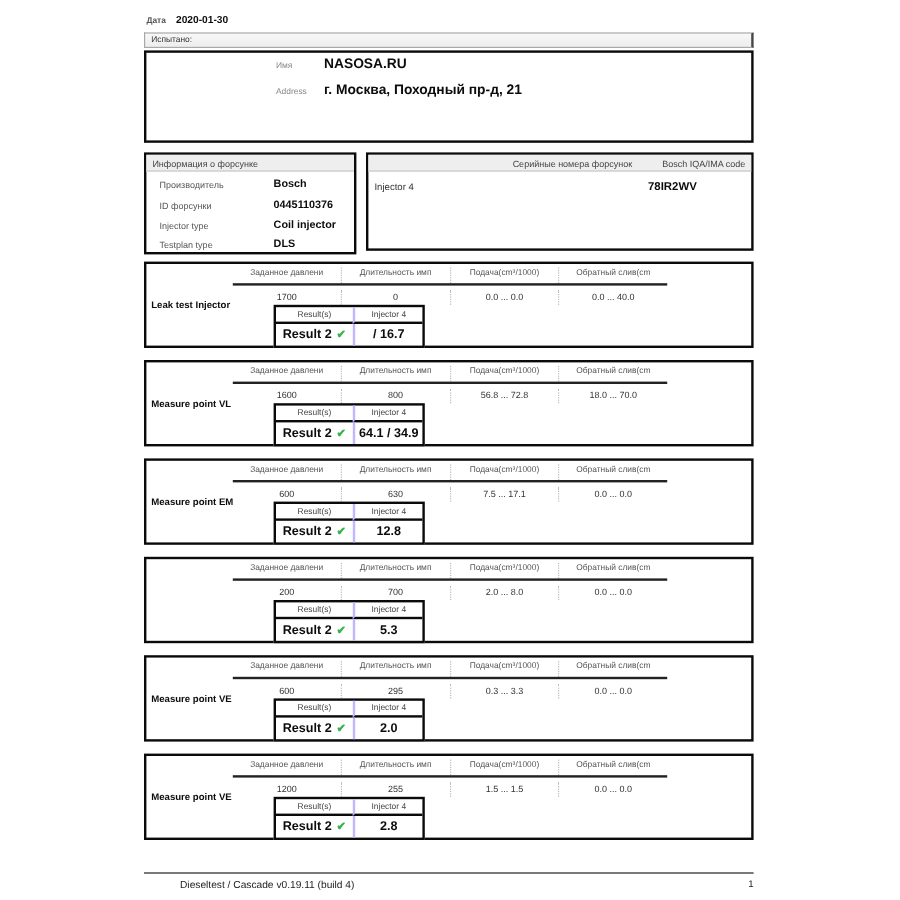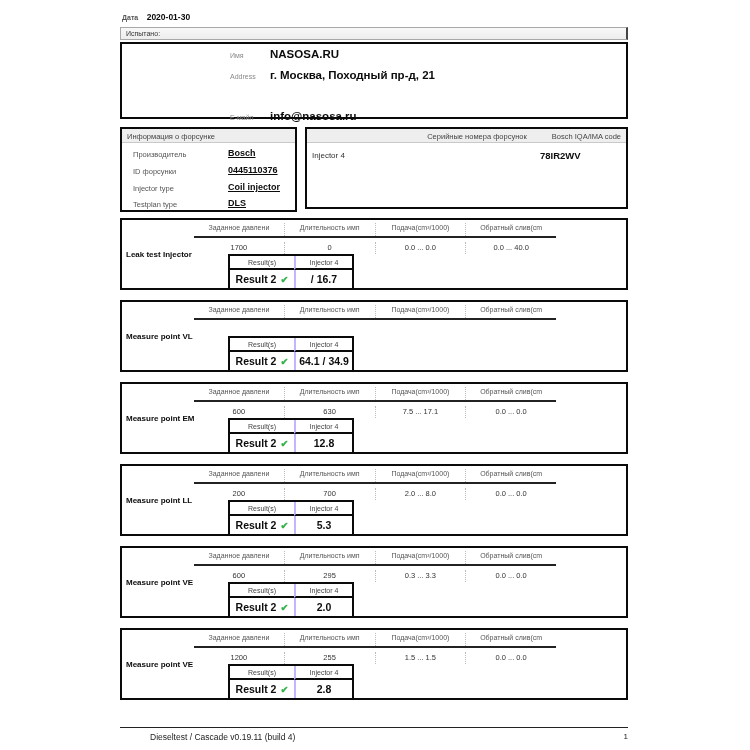--- a/index.html
+++ b/index.html
@@ -25,21 +25,21 @@
   .contact-row .lbl { position:absolute; left:108px; top:4px; font-size:7px; color:#888; }
   .contact-row .val { position:absolute; left:148px; top:0; font-size:11.5px; font-weight:bold; color:#0c0c0c; }
   
   .info-box { position:absolute; border:2px solid #0a0a0a; background:#fff; }
   .info-left  { left:120px; top:127px; width:177px; height:85px; }
   .info-right { left:305px; top:127px; width:323px; height:82px; }
   .info-hdr { height:14px; background:#eeeeee; border-bottom:1px solid #c9c9c9;
     font-size:7.5px; color:#444; padding:3px 0 0 5px; position:relative; }
   .info-row { position:absolute; left:0; width:100%; }
   .info-row .lbl { position:absolute; left:11px; top:2px; font-size:7.5px; color:#555; }
-  .info-row .val { position:absolute; left:106px; top:0; font-size:9px; font-weight:bold; color:#0c0c0c;text-decoration:underline; }
+  .info-row .val { position:absolute; left:106px; top:0; font-size:9px; font-weight:bold; color:#0c0c0c; }
   .serial-title { position:absolute; left:45px; top:3px; width:250px; text-align:center; font-size:7.5px; color:#444; }
   .serial-code-hdr { position:absolute; right:5px; top:3px; font-size:7.5px; color:#444; }
   .serial-inj { position:absolute; left:5px; top:22px; font-size:8px; color:#333; }
   .serial-code { position:absolute; left:233px; top:21px; font-size:9.5px; font-weight:bold; color:#0c0c0c; }
   
   .section { position:absolute; left:120px; width:508px; height:72px;
     border:2px solid #0a0a0a; background:#fff; }
   .sec-label { position:absolute; left:4px; top:0; height:100%; width:102px;
     display:flex; align-items:center; font-size:8px; font-weight:bold; color:#0c0c0c; }
   .cols { position:absolute; left:72px; width:362px; display:flex; }
@@ -75,24 +75,20 @@
   <div class="tested-bar">Испытано:</div>
   <div class="contact-box">
     <div class="contact-row" style="top:4px">
       <span class="lbl">Имя</span>
       <span class="val">NASOSA.RU</span>
     </div>
     <div class="contact-row" style="top:25px">
       <span class="lbl">Address</span>
       <span class="val">г. Москва, Походный пр-д, 21</span>
     </div>
-    <div class="contact-row" style="top:66px">
-      <span class="lbl">E-майл</span>
-      <span class="val">info@nasosa.ru</span>
-    </div>
   </div>
 
   <div class="info-box info-left">
     <div class="info-hdr">Информация о форсунке</div>
     <div class="info-row" style="top:19px">
       <span class="lbl">Производитель</span>
       <span class="val">Bosch</span>
     </div>
     <div class="info-row" style="top:36px">
       <span class="lbl">ID форсунки</span>
@@ -145,20 +141,26 @@
 
   <div class="section" style="top:300px">
     <div class="sec-label">Measure point VL</div>
     <div class="cols hdr">
       <div class="col">Заданное давлени</div>
       <div class="col">Длительность имп</div>
       <div class="col">Подача(cm³/1000)</div>
       <div class="col">Обратный слив(cm</div>
     </div>
     <div class="hdr-line"></div>
+    <div class="cols vals">
+      <div class="col">1600</div>
+      <div class="col">800</div>
+      <div class="col">56.8 ... 72.8</div>
+      <div class="col">18.0 ... 70.0</div>
+    </div>
     <div class="result-table">
       <div class="rcell hd">Result(s)</div>
       <div class="rcell hd c2">Injector 4</div>
       <div class="rcell bg">
         <span>Result 2</span>
         <span class="check">✔</span>
       </div>
       <div class="rcell bg c2">64.1 / 34.9</div>
     </div>
   </div>
@@ -183,21 +185,20 @@
       <div class="rcell hd c2">Injector 4</div>
       <div class="rcell bg">
         <span>Result 2</span>
         <span class="check">✔</span>
       </div>
       <div class="rcell bg c2">12.8</div>
     </div>
   </div>
 
   <div class="section" style="top:464px">
-    <div class="sec-label">Measure point LL</div>
     <div class="cols hdr">
       <div class="col">Заданное давлени</div>
       <div class="col">Длительность имп</div>
       <div class="col">Подача(cm³/1000)</div>
       <div class="col">Обратный слив(cm</div>
     </div>
     <div class="hdr-line"></div>
     <div class="cols vals">
       <div class="col">200</div>
       <div class="col">700</div>

